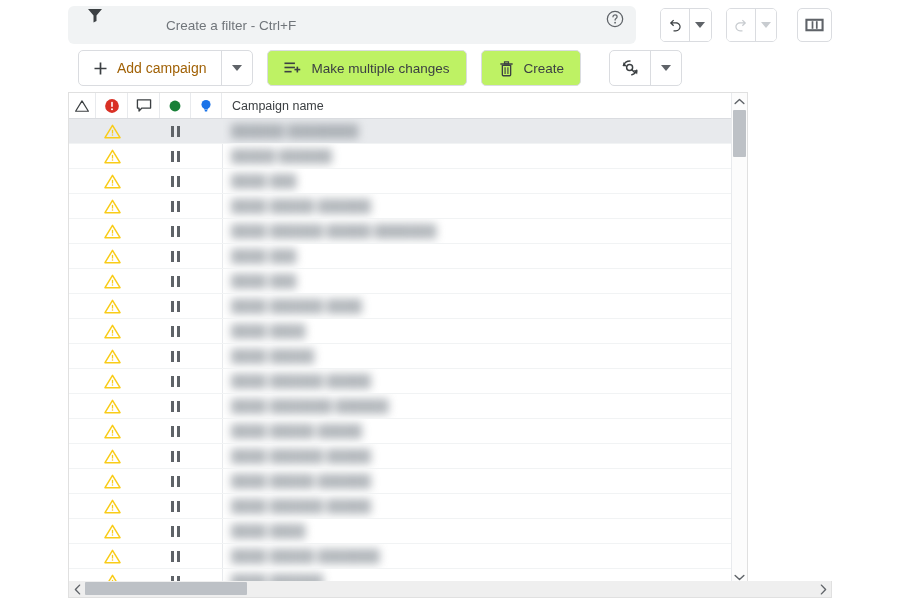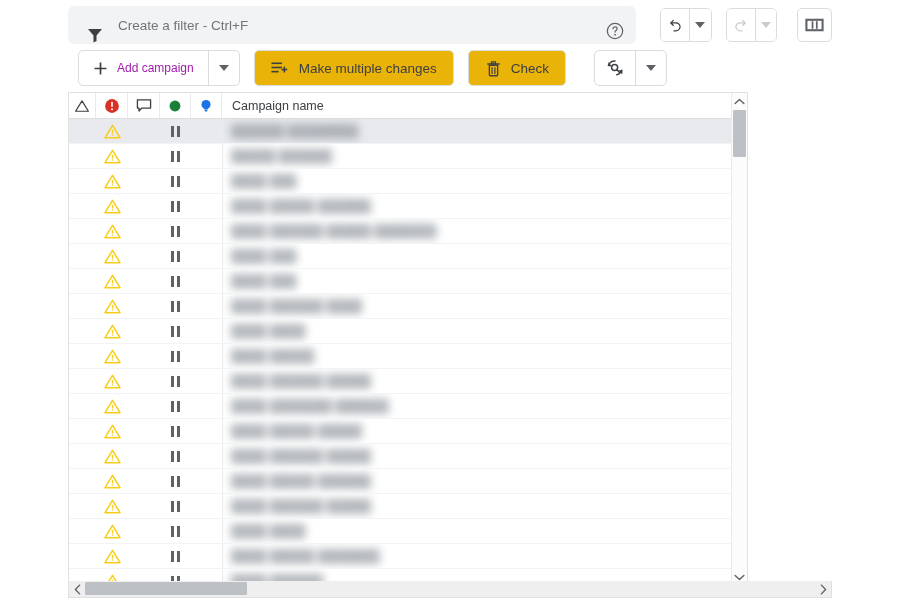--- a/index.html
+++ b/index.html
@@ -31,23 +31,24 @@
     height: 38px;
     display: flex;
     align-items: center;
   }
   .filter-box {
     flex: 0 0 568px;
     height: 38px;
     background: #f1f3f4;
     border-radius: 6px;
     display: flex;
-    align-items: flex-end;
+    align-items: flex-start;
     padding: 0 8px 0 18px;
     box-sizing: border-box;
+    gap: 48px;
   }
   .funnel-icon {
     width: 18px;
     height: 18px;
     flex: 0 0 18px;
     display: block;
   }
   .filter-input {
     flex: 1 1 auto;
     border: none;
@@ -114,21 +115,21 @@
     left: 78px;
     top: 50px;
     height: 36px;
     display: flex;
     align-items: center;
   }
   .tb-btn {
     height: 36px;
     border: 1px solid #dadce0;
     border-radius: 5px;
-    background: #eab308;
+    background: #bef264;
     display: flex;
     align-items: center;
     padding: 0 16px;
     font-size: 13.5px;
     color: #3c4043;
     cursor: pointer;
     box-sizing: border-box;
     white-space: nowrap;
     font-family: "Liberation Sans", sans-serif;
   }
@@ -139,22 +140,22 @@
     border: 1px solid #dadce0;
     border-radius: 5px;
     background: #fff;
     box-sizing: border-box;
     overflow: hidden;
   }
   .tb-split .lbl {
     display: flex;
     align-items: center;
     padding: 0 14px 0 14px;
-    font-size: 12px;
-    color: #a21caf;
+    font-size: 14px;
+    color: #a16207;
     cursor: pointer;
     white-space: nowrap;
   }
   .tb-split .dd {
     width: 30px;
     border-left: 1px solid #dadce0;
     display: flex;
     align-items: center;
     justify-content: center;
     cursor: pointer;
@@ -431,21 +432,21 @@
 
     <div class="tb-btn">
       <span class="btn-ico">
         <svg viewBox="0 0 18 18" width="17" height="17" aria-hidden="true">
           <path d="M4.6 5.6h8.8v10.1a1 1 0 0 1-1 1H5.6a1 1 0 0 1-1-1z" fill="none" stroke="#3c4043" stroke-width="1.4"></path>
           <path d="M3 4.2h12" stroke="#3c4043" stroke-width="1.5" stroke-linecap="round"></path>
           <path d="M6.9 2.1h4.2v2.1H6.9z" fill="none" stroke="#3c4043" stroke-width="1.3"></path>
           <path d="M7.5 7.8v7M10.5 7.8v7" stroke="#3c4043" stroke-width="1.2"></path>
         </svg>
       </span>
-      <span>Check</span>
+      <span>Create</span>
     </div>
 
     <div class="gap"></div>
 
 
     <div class="gap"></div>
 
     <div class="tb-split">
       <div class="icn">
         <svg viewBox="0 0 22 22" width="20" height="20" aria-hidden="true">

